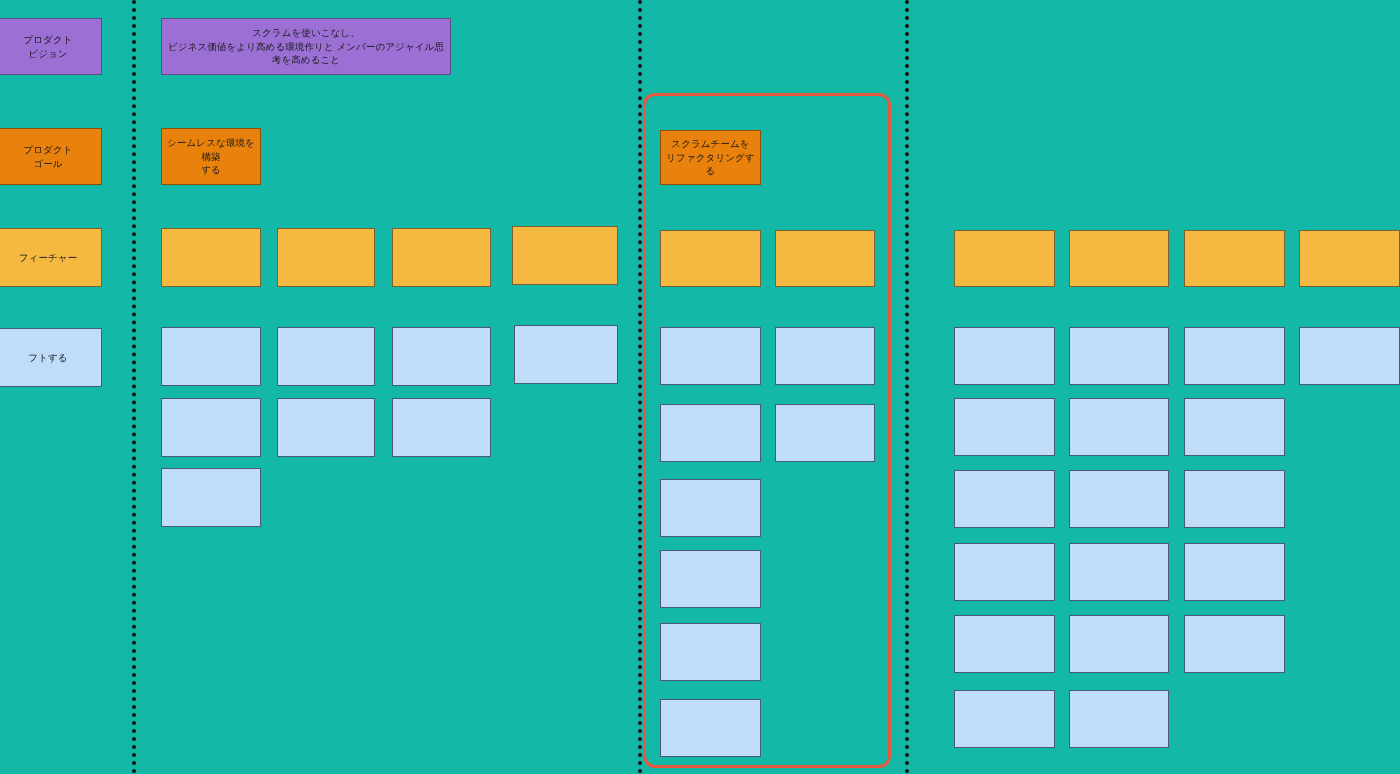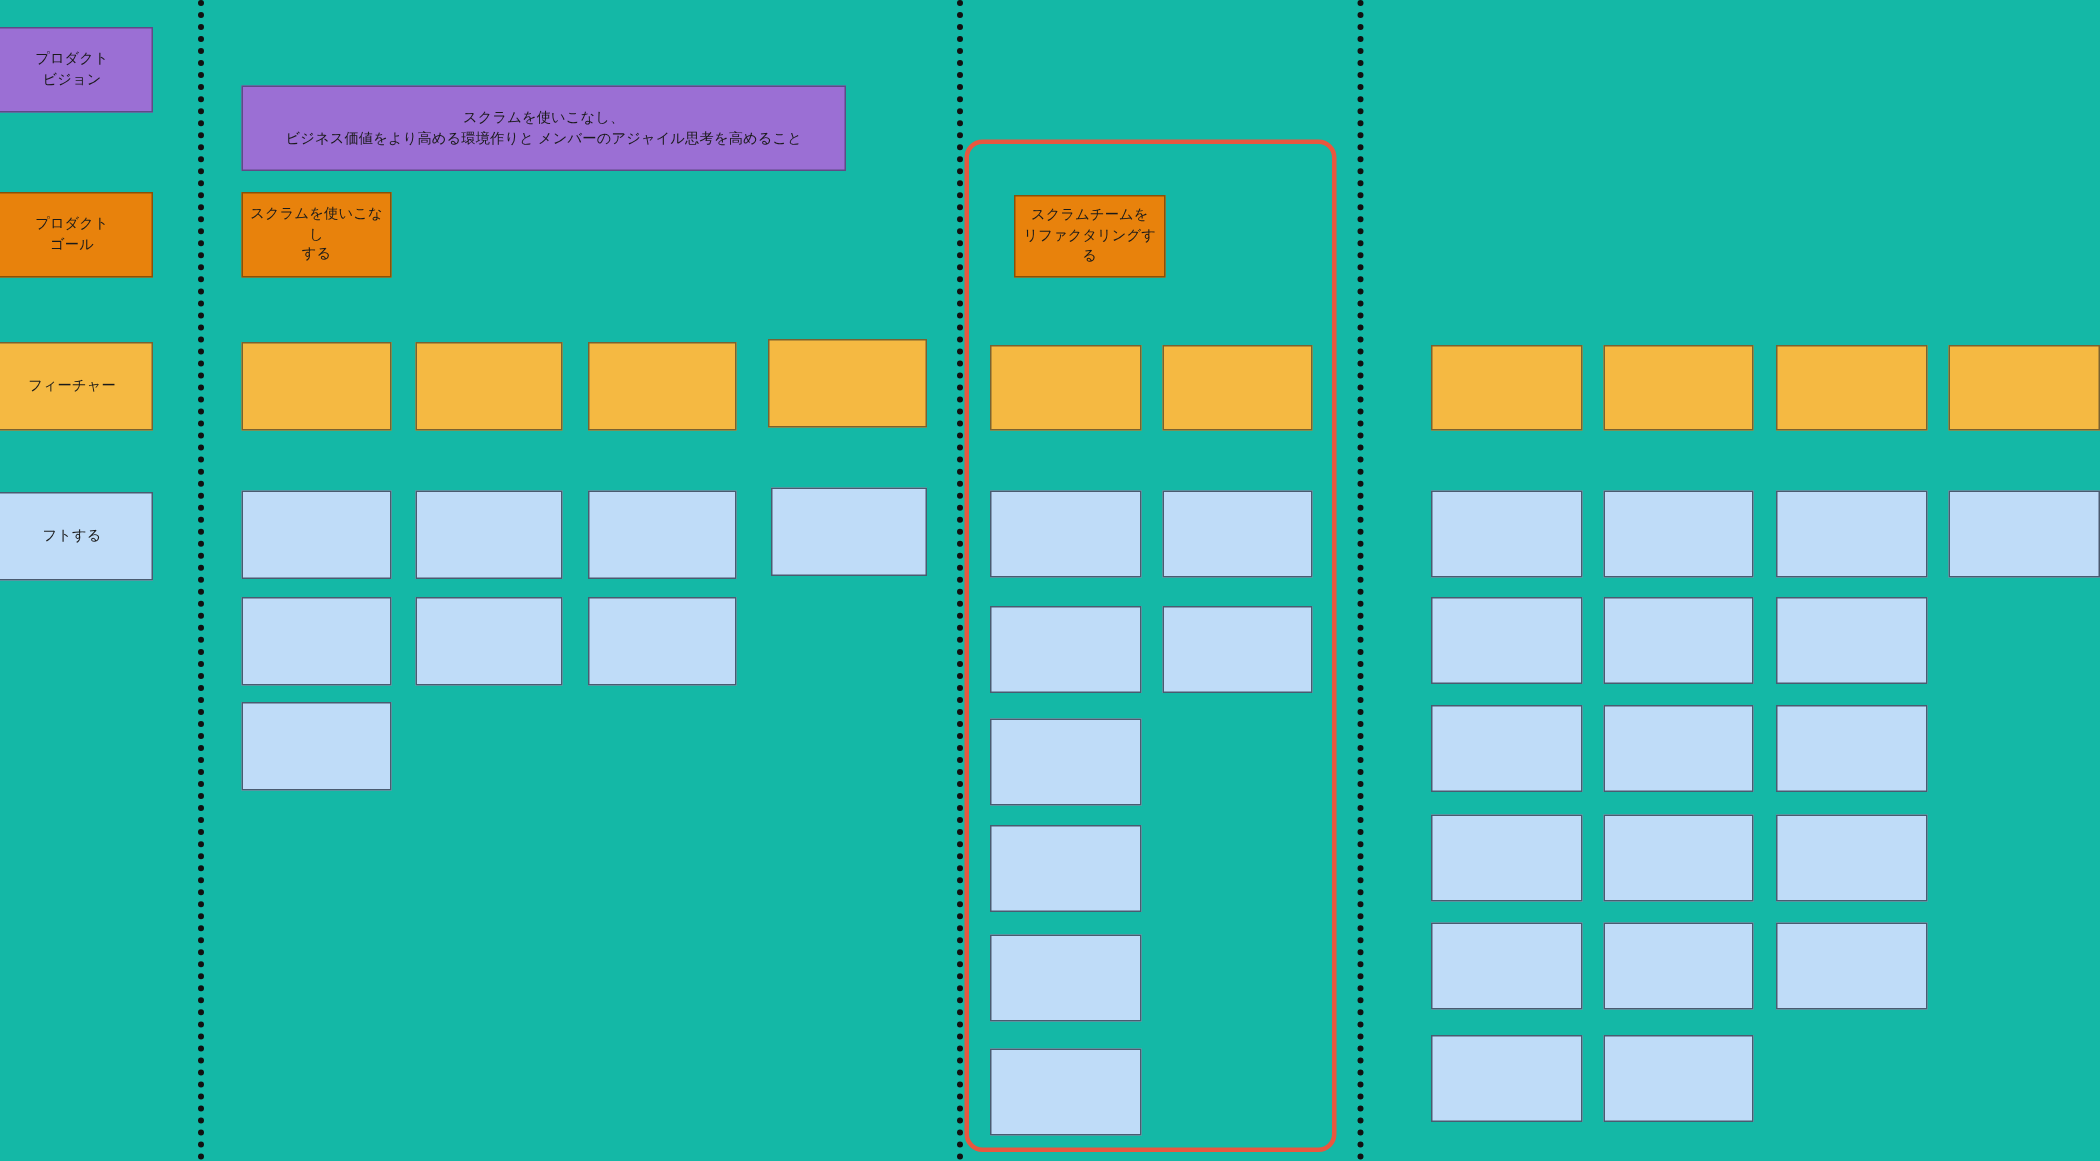--- a/index.html
+++ b/index.html
@@ -91,47 +91,47 @@
     <span class="label">プロダクト
 ゴール</span>
   </div>
   <div class="card feature lane-label" style="left:-6px; top:228px; width:108px; height:59px;">
     <span class="label">フィーチャー</span>
   </div>
   <div class="card epic lane-label" style="left:-6px; top:328px; width:108px; height:59px;">
     <span class="label">フトする</span>
   </div>
 
-  <div class="card vision" style="left:161px; top:18px; width:403px; height:57px;margin-top:39px;">
+  <div class="card vision" style="left:161px; top:18px; width:290px; height:57px;">
     <span class="label">スクラムを使いこなし、
 ビジネス価値をより高める環境作りと メンバーのアジャイル思考を高めること</span>
   </div>
 
   <div class="card goal" style="left:161px; top:128px; width:100px; height:57px;">
-    <span class="label">スクラムを使いこなし
+    <span class="label">シームレスな環境を構築
 する</span>
   </div>
 
   <div class="card feature" style="left:161px; top:228px; width:100px; height:59px;"></div>
   <div class="card feature" style="left:277px; top:228px; width:98px; height:59px;"></div>
   <div class="card feature" style="left:392px; top:228px; width:99px; height:59px;"></div>
   <div class="card feature" style="left:512px; top:226px; width:106px; height:59px;"></div>
 
   <div class="card epic" style="left:161px; top:327px; width:100px; height:59px;"></div>
   <div class="card epic" style="left:277px; top:327px; width:98px; height:59px;"></div>
   <div class="card epic" style="left:392px; top:327px; width:99px; height:59px;"></div>
   <div class="card epic" style="left:514px; top:325px; width:104px; height:59px;"></div>
 
   <div class="card epic" style="left:161px; top:398px; width:100px; height:59px;"></div>
   <div class="card epic" style="left:277px; top:398px; width:98px; height:59px;"></div>
   <div class="card epic" style="left:392px; top:398px; width:99px; height:59px;"></div>
 
   <div class="card epic" style="left:161px; top:468px; width:100px; height:59px;"></div>
 
-  <div class="card goal" style="left:660px; top:130px; width:101px; height:55px;margin-left:16px;">
+  <div class="card goal" style="left:660px; top:130px; width:101px; height:55px;">
     <span class="label">スクラムチームを
 リファクタリングする</span>
   </div>
 
   <div class="card feature" style="left:660px; top:230px; width:101px; height:57px;"></div>
   <div class="card feature" style="left:775px; top:230px; width:100px; height:57px;"></div>
 
   <div class="card epic" style="left:660px; top:327px; width:101px; height:58px;"></div>
   <div class="card epic" style="left:775px; top:327px; width:100px; height:58px;"></div>
   <div class="card epic" style="left:660px; top:404px; width:101px; height:58px;"></div>

